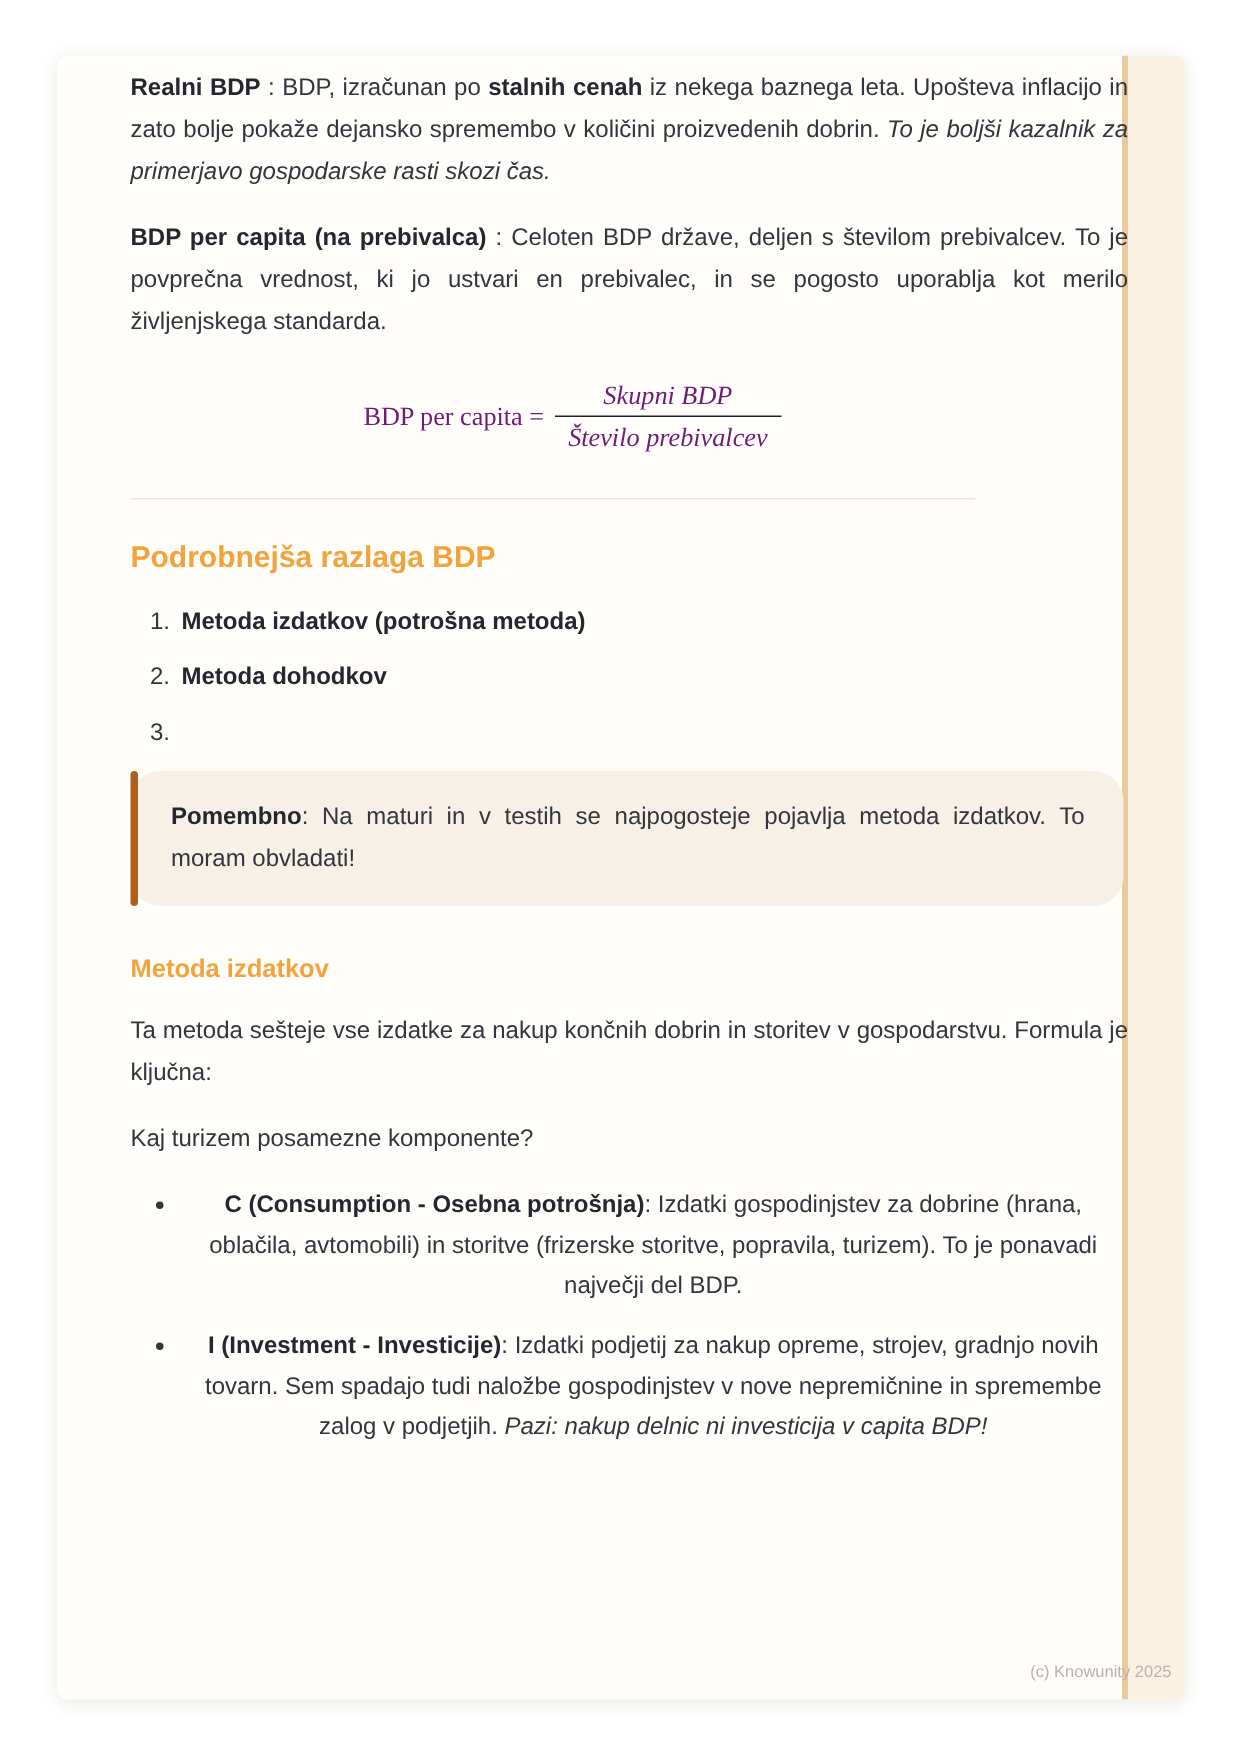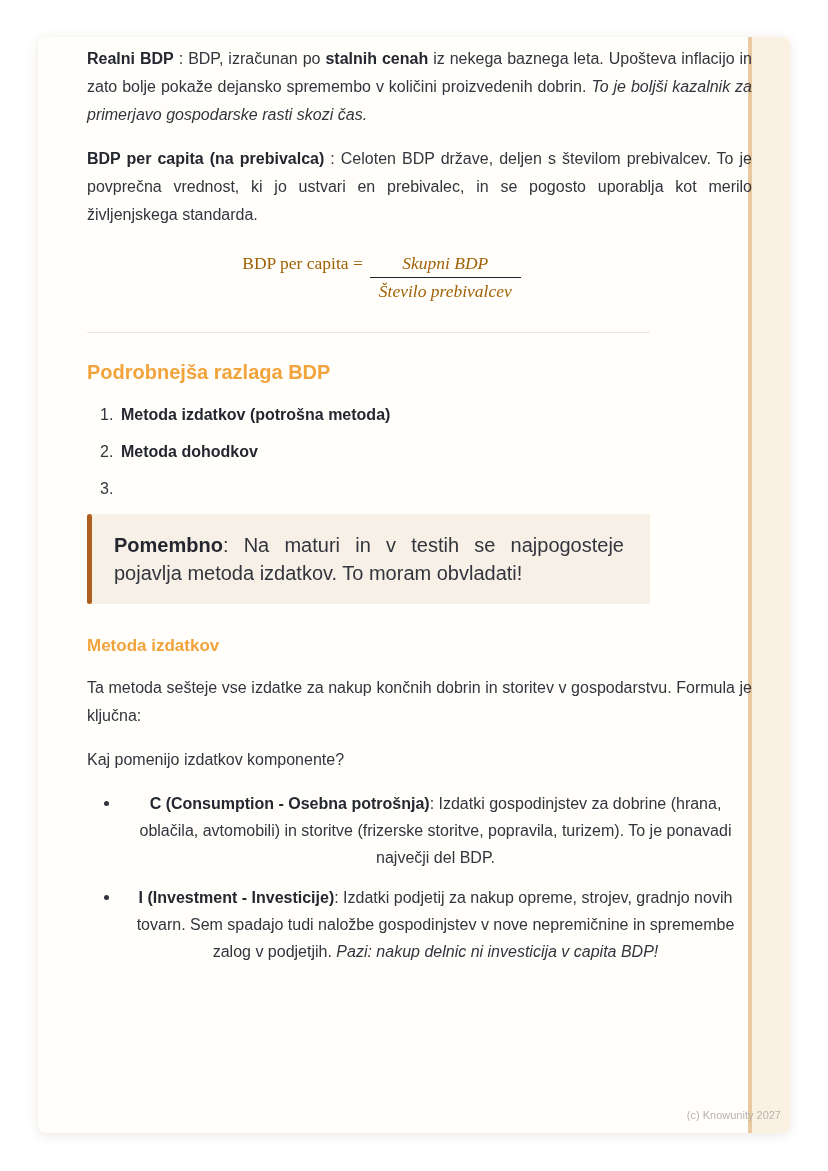--- a/index.html
+++ b/index.html
@@ -41,26 +41,26 @@
     font-size: 16px;
     line-height: 28px;
     text-align: justify;
     margin: 16px 0 0 0;
   }
   .para.first { margin-top: 0; }
   .para strong { color: #24272f; }
   .formula {
     display: flex;
     justify-content: center;
-    align-items: flex-start;
+    align-items: center;
     padding-right: 76px;
     margin-top: 24px;
     font-family: "Liberation Serif", serif;
     font-size: 17.5px;
-    color: #a16207;
+    color: #701a75;
   }
   .frac {
     display: inline-flex;
     flex-direction: column;
     align-items: center;
     margin-left: 7px;
     font-style: italic;
   }
   .frac-num { padding: 0 9px 3px 9px; }
   .frac-den { border-top: 1.4px solid #1e2330; padding: 3px 9px 0 9px; }
@@ -89,26 +89,26 @@
     display: flex;
     font-size: 16px;
     line-height: 23px;
     margin-bottom: 14px;
   }
   .onum { flex: none; width: 21px; }
   .olabel { font-weight: 700; color: #24272f; }
   .callout {
     position: relative;
     box-sizing: border-box;
-    width: 563px;
+    width: 662px;
     margin-top: 14px;
     background: #f7f0e6;
-    border-radius: 0;
+    border-radius: 20px;
     padding: 17px 26px 17px 27px;
-    font-size: 20px;
+    font-size: 16px;
     line-height: 28px;
     text-align: justify;
   }
   .callout::before {
     content: "";
     position: absolute;
     left: 0; top: 0; bottom: 0;
     width: 5px;
     background: #af5f1d;
     border-radius: 4px;
@@ -194,29 +194,29 @@
       </div>
     </div>
 
     <div class="callout"><strong>Pomembno</strong><span>: Na maturi in v testih se najpogosteje pojavlja metoda izdatkov. To moram obvladati!</span></div>
 
     <h3 class="sub-title">Metoda izdatkov</h3>
 
     <p class="para">Ta metoda sešteje vse izdatke za nakup končnih dobrin in storitev v gospodarstvu. Formula je ključna:</p>
 
 
-    <p class="para">Kaj pomenijo izdatkov komponente?</p>
+    <p class="para">Kaj turizem posamezne komponente?</p>
 
     <div class="ulist">
       <div class="uitem">
         <span class="umark"></span>
         <span><strong>C (Consumption - Osebna potrošnja)</strong><span>: Izdatki gospodinjstev za dobrine (hrana, oblačila, avtomobili) in storitve (frizerske storitve, popravila, turizem). To je ponavadi največji del BDP.</span></span>
       </div>
       <div class="uitem">
         <span class="umark"></span>
         <span><strong>I (Investment - Investicije)</strong><span>: Izdatki podjetij za nakup opreme, strojev, gradnjo novih tovarn. Sem spadajo tudi naložbe gospodinjstev v nove nepremičnine in spremembe zalog v podjetjih. </span><em>Pazi: nakup delnic ni investicija v capita BDP!</em></span>
       </div>
     </div>
 
   </div>
 
-  <div class="watermark">(c) Knowunity 2027</div>
+  <div class="watermark">(c) Knowunity 2025</div>
 </div>
 
 </body></html>

